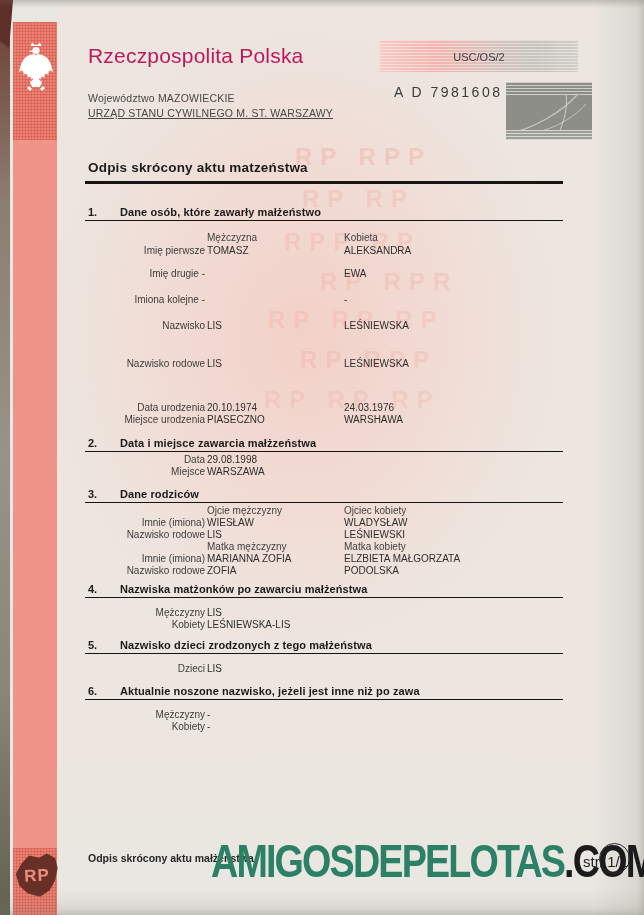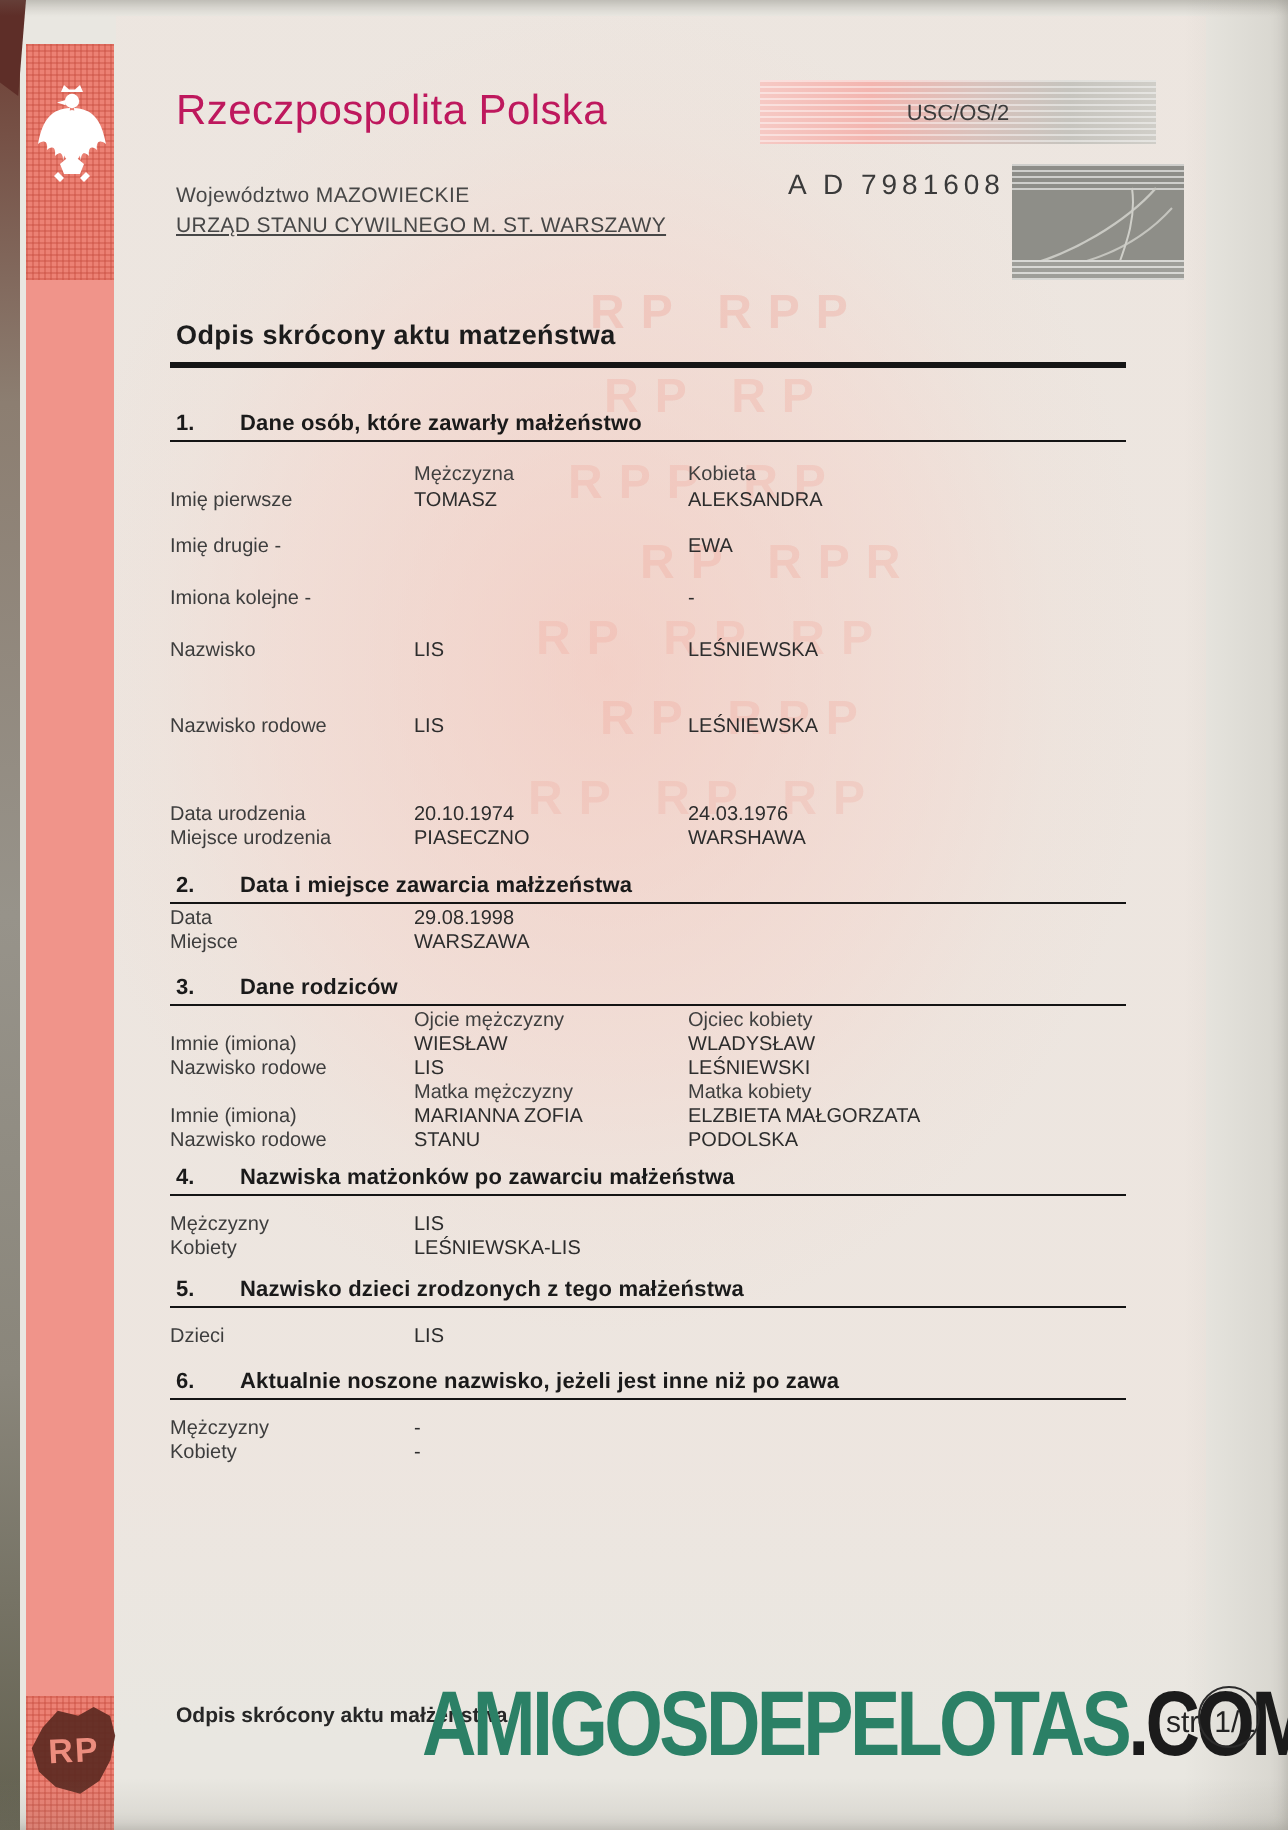--- a/index.html
+++ b/index.html
@@ -69,21 +69,21 @@
   .title-rule { position:absolute; left:85px; top:181px; width:478px; height:3px; background:#151515; }
 
   .sec-head { position:absolute; left:85px; width:478px; height:15px; border-bottom:1.5px solid #141414; }
   .sec-num { position:absolute; left:3px; top:0; font-size:11px; font-weight:bold; color:#1a1a1a; }
   .sec-title { position:absolute; left:35px; top:0; font-size:11px; font-weight:bold; color:#1a1a1a; letter-spacing:.1px; }
 
   
   .drow { position:absolute; left:85px; width:500px; display:grid;
     grid-template-columns:120px 135px 1fr; column-gap:2px;
     font-size:10px; line-height:12px; }
-  .lbl { color:#3d3d3d; }
+  .lbl { text-align:right; color:#3d3d3d; }
   .val { color:#2d2d2d; }
   .colhdr { color:#3f3f3f; }
 
   
   .footer-name { position:absolute; left:88px; top:852px; font-size:10.5px; font-weight:bold; color:#262626; }
   .page-num { position:absolute; left:583px; top:853px; font-size:15px; color:#222; z-index:1; white-space:nowrap; }
   .stamp-circle { position:absolute; left:599px; top:843px; width:31px; height:31px;
     border:1.5px solid #2b2b2b; border-radius:50%; z-index:3; }
   .wm { position:absolute; left:211px; top:836px; z-index:2; font-weight:bold; font-size:41px;
     letter-spacing:-2px; white-space:nowrap; transform:scale(.92,1.12); transform-origin:left top; }
@@ -233,21 +233,21 @@
     <span class="colhdr">Matka mężczyzny</span>
     <span class="colhdr">Matka kobiety</span>
   </div>
   <div class="drow" style="top:553px;">
     <span class="lbl">Imnie (imiona)</span>
     <span class="val">MARIANNA ZOFIA</span>
     <span class="val">ELZBIETA MAŁGORZATA</span>
   </div>
   <div class="drow" style="top:565px;">
     <span class="lbl">Nazwisko rodowe</span>
-    <span class="val">STANU</span>
+    <span class="val">ZOFIA</span>
     <span class="val">PODOLSKA</span>
   </div>
 
   <div class="sec-head" style="top:583px;">
     <span class="sec-num">4.</span>
     <span class="sec-title">Nazwiska matżonków po zawarciu małżeństwa</span>
   </div>
   <div class="drow" style="top:607px;">
     <span class="lbl">Mężczyzny</span>
     <span class="val">LIS</span>

